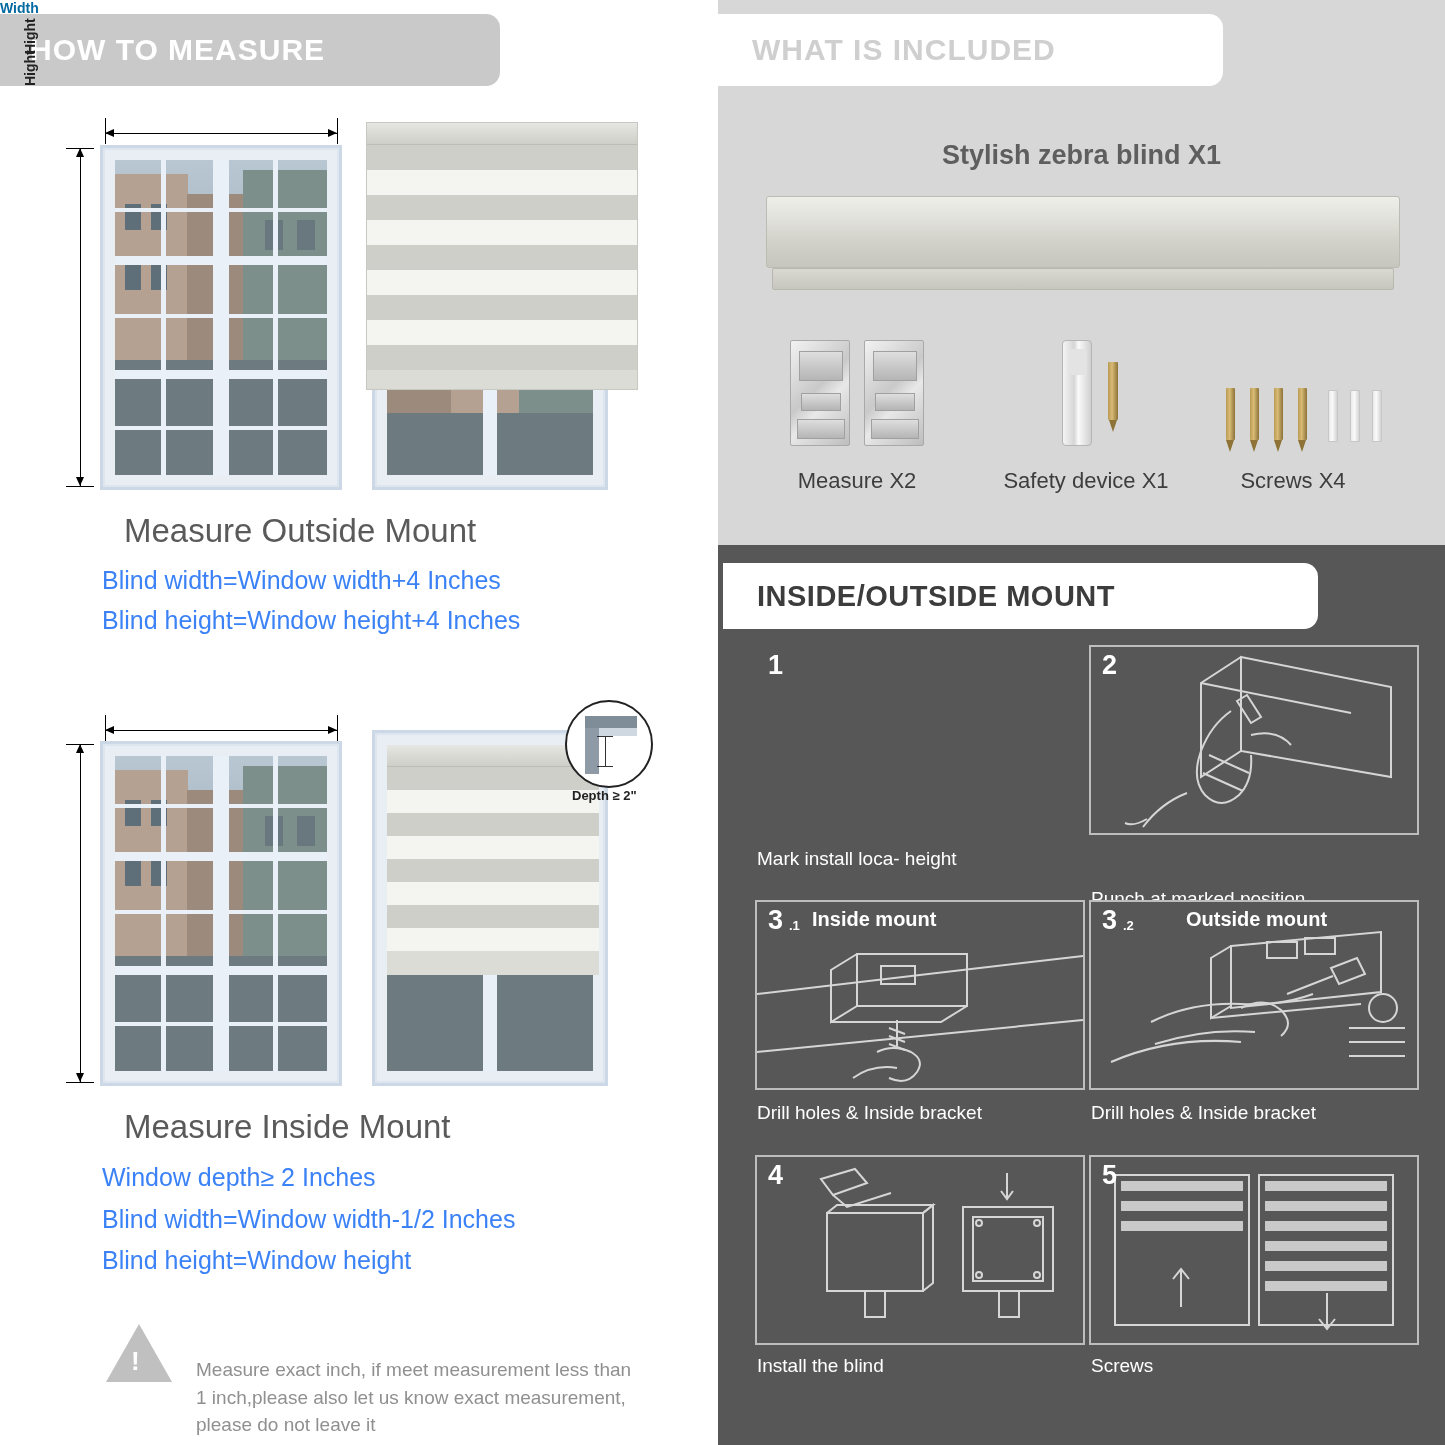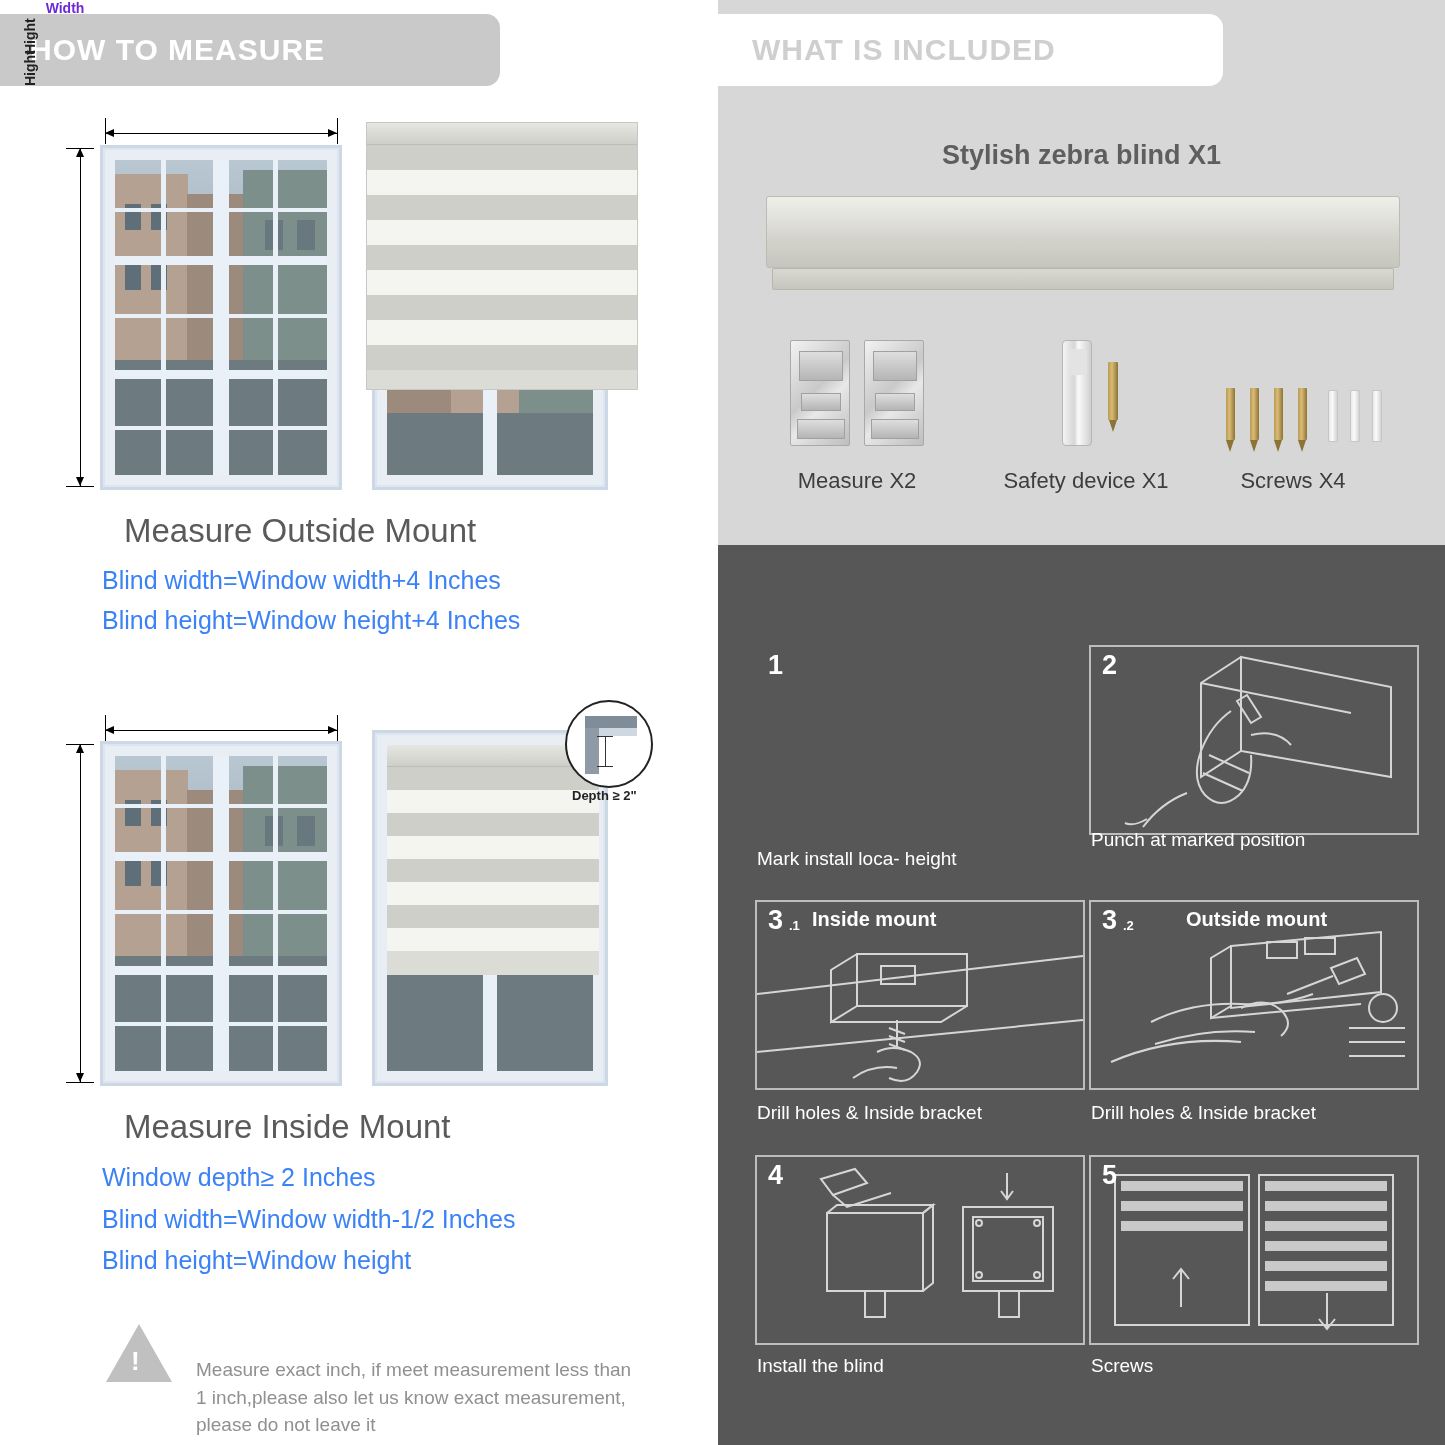--- a/index.html
+++ b/index.html
@@ -25,22 +25,21 @@
     letter-spacing:1px;
     display:flex; align-items:center;
     border-radius:0 14px 14px 0;
     text-align:right;
   }
   .tab-howto {
     left:0; top:14px; width:500px; height:72px;
     font-size:30px; padding-left:30px;
   }
   .dim-label {
-    font-size:14px; color:#6d28d9; font-weight:bold;
-    text-align:center;
+    font-size:14px; color:#0369a1; font-weight:bold;
   }
   .dim-label-v {
     font-size:14px; color:#222; font-weight:bold;
     transform:rotate(-90deg);
     transform-origin:center center;
     white-space:nowrap;
   }
   .arrow-h {
     position:absolute; height:1px; background:#000;
   }
@@ -401,40 +400,41 @@
   <div class="screw-tip" style="left:1274px; top:440px;"></div>
   <div class="screw" style="left:1298px; top:388px; width:9px; height:52px;"></div>
   <div class="screw-tip" style="left:1298px; top:440px;"></div>
 
   <div class="anchor" style="left:1328px; top:390px; width:10px; height:52px;"></div>
   <div class="anchor" style="left:1350px; top:390px; width:10px; height:52px;"></div>
   <div class="anchor" style="left:1372px; top:390px; width:10px; height:52px;"></div>
   <div class="inc-label" style="left:1198px; top:468px; width:190px;">Screws X4</div>
 
   <div class="right-bot"></div>
+  <div class="tab-mount">INSIDE/OUTSIDE MOUNT</div>
 
   <div class="step-num" style="left:768px; top:650px;">1</div>
   <div class="step-cap" style="left:757px; top:848px;">Mark install loca- height</div>
 
   <div class="step-card" style="left:1089px; top:645px; width:330px; height:190px;">
     <svg width="326" height="186" viewBox="0 0 326 186">
       <path class="sk" d="M150 10 l150 30 v90 l-150 -26 z"></path>
       <path class="sk" d="M150 10 l-40 26 v94 l40 -26"></path>
       <path class="sk" d="M110 36 l150 30"></path>
       <path class="sk" d="M146 54 l10 -6 l14 22 l-10 6 z"></path>
       <path class="sk" d="M140 64 q-20 14 -30 40 q-10 28 4 44 q16 16 34 0 q14 -14 12 -40"></path>
       <path class="sk" d="M118 108 l40 18"></path>
       <path class="sk" d="M112 126 l40 18"></path>
       <path class="sk" d="M96 146 q-26 10 -44 34"></path>
       <path class="sk" d="M56 172 q-14 8 -22 4"></path>
       <path class="sk" d="M160 88 q26 -6 40 10"></path>
     </svg>
   </div>
   <div class="step-num" style="left:1102px; top:650px;">2</div>
-  <div class="step-cap" style="left:1091px; top:829px;">Punch at  marked position</div>
+  <div class="step-cap" style="left:1091px; top:888px;">Punch at  marked position</div>
 
   <div class="step-card" style="left:755px; top:900px; width:330px; height:190px;">
     <svg width="326" height="186" viewBox="0 0 326 186">
       <path class="sk" d="M0 92 L326 54"></path>
       <path class="sk" d="M0 150 L326 118"></path>
       <path class="sk" d="M100 52 h110 v52 h-110 z"></path>
       <path class="sk" d="M100 52 l-26 16 v52 l26 -16"></path>
       <path class="sk" d="M74 120 h110 l26 -16"></path>
       <path class="sk" d="M124 64 h34 v18 h-34 z"></path>
       <path class="sk" d="M140 118 v26"></path>

